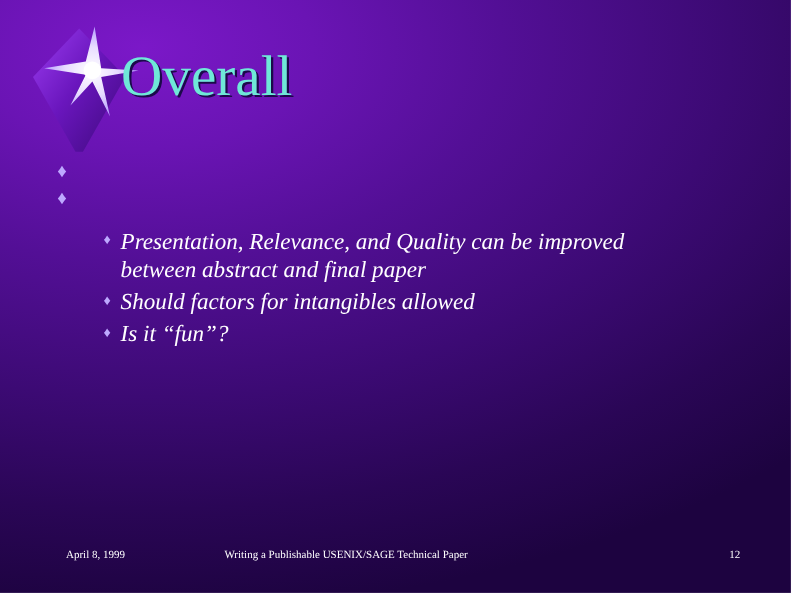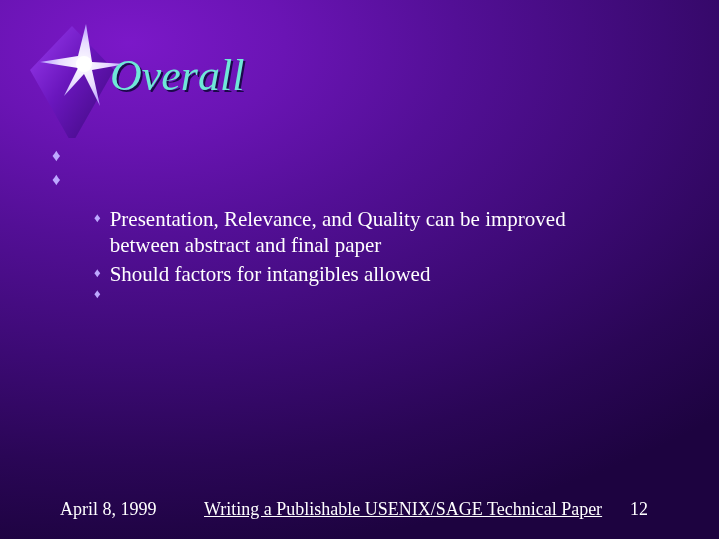--- a/index.html
+++ b/index.html
@@ -24,24 +24,23 @@
   #logo {
     position: absolute;
     left: 14px;
     top: 18px;
     width: 112px;
     height: 120px;
   }
   #title {
     position: absolute;
     left: 110px;
-    top: 54px;
+    top: 44px;
     font-family: "Liberation Serif", serif;
-    font-style: italic;
-    font-size: 44px;
+    font-size: 52px;
     line-height: 1;
     color: #6fe8d8;
     text-shadow: 2px 2px 0 #1b0a4a;
     white-space: nowrap;
   }
   #body {
     position: absolute;
     left: 52px;
     top: 150px;
     right: 24px;
@@ -73,47 +72,46 @@
     line-height: 1.24;
     margin-bottom: 3px;
   }
   .l2 .bullet {
     color: #bda8ff;
     font-size: 13px;
     margin-right: 9px;
     position: relative;
     top: -4px;
   }
-  .l2 .txt { max-width: 520px; }
+  .l2 .txt { max-width: 520px; font-style: italic; }
   #footer {
     position: absolute;
     left: 0;
     right: 0;
     bottom: 22px;
     height: 18px;
     color: #ffffff;
-    font-size: 18px;
+    font-size: 10px;
     font-family: "Liberation Serif", serif;
   }
   #footer .date {
     position: absolute;
     left: 60px;
     top: 0;
     white-space: nowrap;
   }
   #footer .center {
     position: absolute;
     left: 204px;
     top: 0;
     white-space: nowrap;
-    text-decoration: underline;
   }
   #footer .pageno {
     position: absolute;
-    left: 630px;
+    left: 663px;
     top: 0;
   }
 </style>
 </head>
 <body>
 
 <div id="slide">
 
   <div id="logo">
     <svg width="112" height="120" viewBox="0 0 112 120" xmlns="http://www.w3.org/2000/svg">
@@ -157,20 +155,21 @@
         <span class="txt">Presentation, Relevance, and Quality can be improved between abstract and final paper</span>
       </div>
 
       <div class="l2">
         <span class="bullet">♦</span>
         <span class="txt">Should factors for intangibles allowed</span>
       </div>
 
       <div class="l2">
         <span class="bullet">♦</span>
+        <span class="txt">Is it “fun”?</span>
       </div>
 
     </div>
   </div>
 
   <div id="footer">
     <span class="date">April 8, 1999</span>
     <span class="center">Writing a Publishable USENIX/SAGE Technical Paper</span>
     <span class="pageno">12</span>
   </div>

